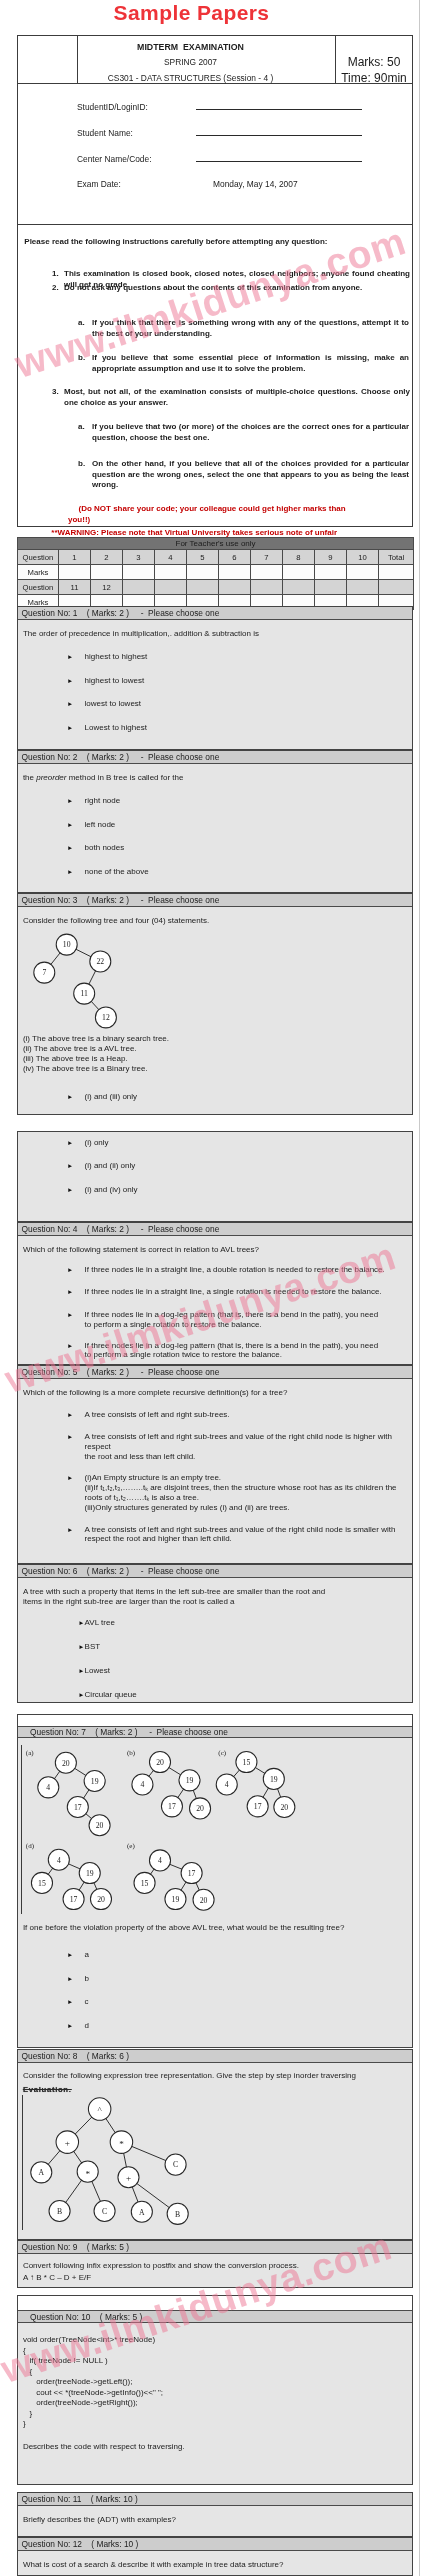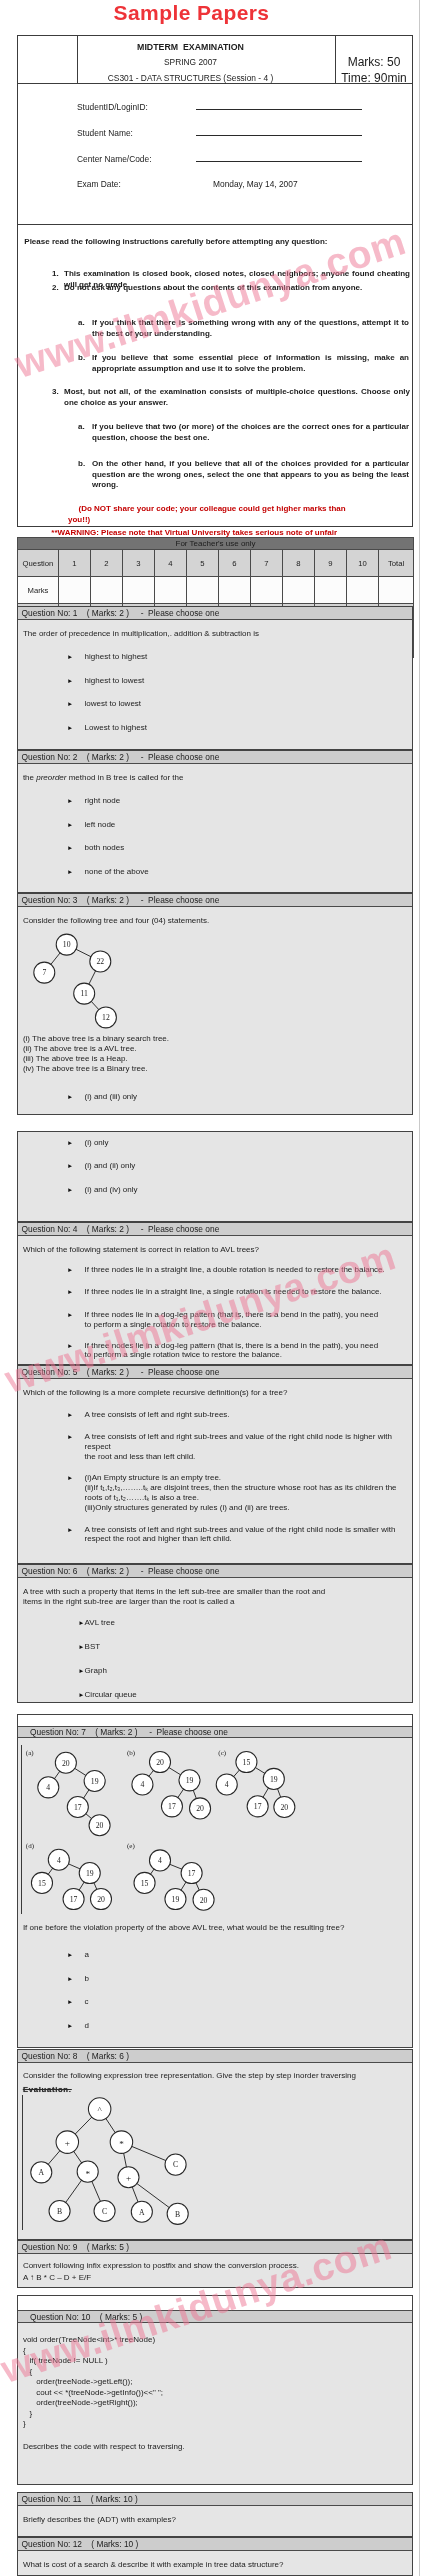--- a/index.html
+++ b/index.html
@@ -28,21 +28,21 @@
   .divline { position:absolute; left:0; top:188px; width:395px; border-top:0.7px solid #3c3c3c; }
   .ins { position:absolute; font-weight:bold; font-size:8px; line-height:10.5px; }
   .ins-head { left:6.3px; top:201px; width:383px; }
   .item-num  { position:absolute; width:12.6px; }
   .item-text { position:absolute; text-align:justify; }
   .red { color:#c40000; white-space:pre-wrap; }
 
   
   .ttable { position:absolute; left:17px; top:537px; width:396px; border-collapse:collapse;
             table-layout:fixed; font-size:7.7px; text-align:center; }
-  .ttable td { border:0.7px solid #4a4a4a; height:27px; overflow:hidden; }
+  .ttable td { border:0.7px solid #4a4a4a; height:15px; overflow:hidden; }
   .ttable .cap td { background:#737373; font-size:8px; height:12px; }
   .ttable .qrow td { background:#d4d4d4; }
   .ttable .mrow td { background:#fcfcfc; }
   .ttable { border:1.4px solid #333; }
 
   
   .qbox { position:absolute; left:17px; width:396px; border:1.4px solid #434343; background:#e5e5e5; }
   .qheader { height:12.6px; background:#cdcdcd; border-bottom:1.4px solid #4a4a4a;
              font-size:8.4px; padding:0.7px 0 0 3.5px; white-space:pre-wrap; color:#222; }
   .prestrip { background:#fff; }
@@ -384,21 +384,21 @@
       <div class="opt">
           <span class="tri">►</span>
           <span class="otext">AVL tree</span>
         </div>
       <div class="opt">
           <span class="tri">►</span>
           <span class="otext">BST</span>
         </div>
       <div class="opt">
           <span class="tri">►</span>
-          <span class="otext">Graph</span>
+          <span class="otext">Lowest</span>
         </div>
       <div class="opt">
           <span class="tri">►</span>
           <span class="otext">Circular queue</span>
         </div>
     </div>
   </div>
 
   <div class="qbox" style="top:1714px; height:334px;">
     <div class="prestrip" style="height:10.5px;"></div>

